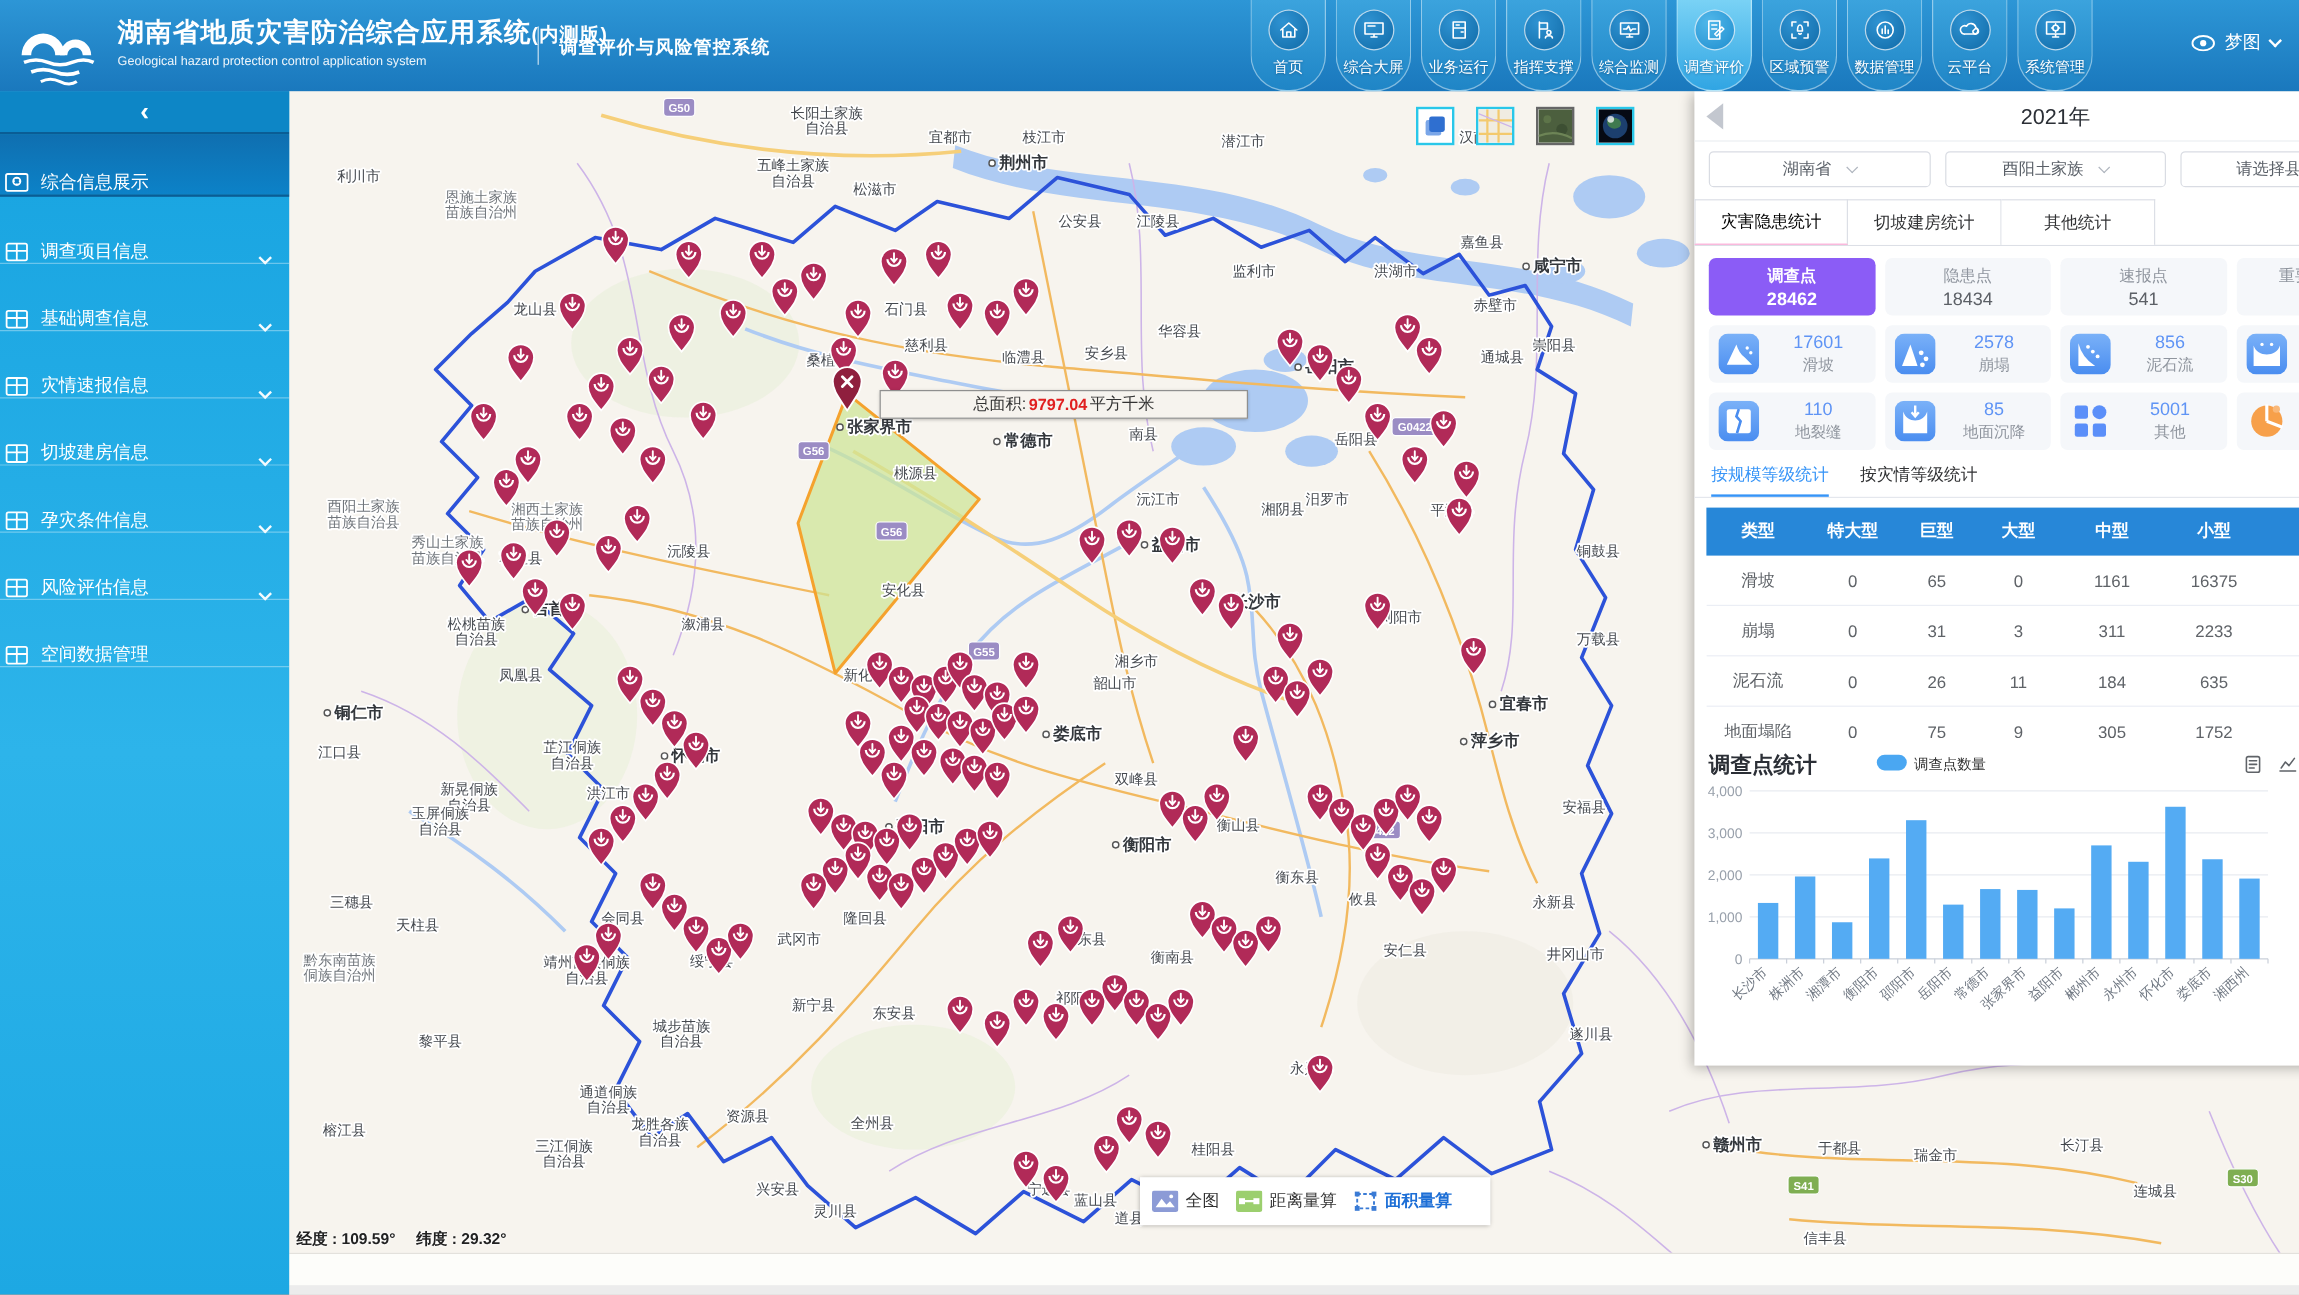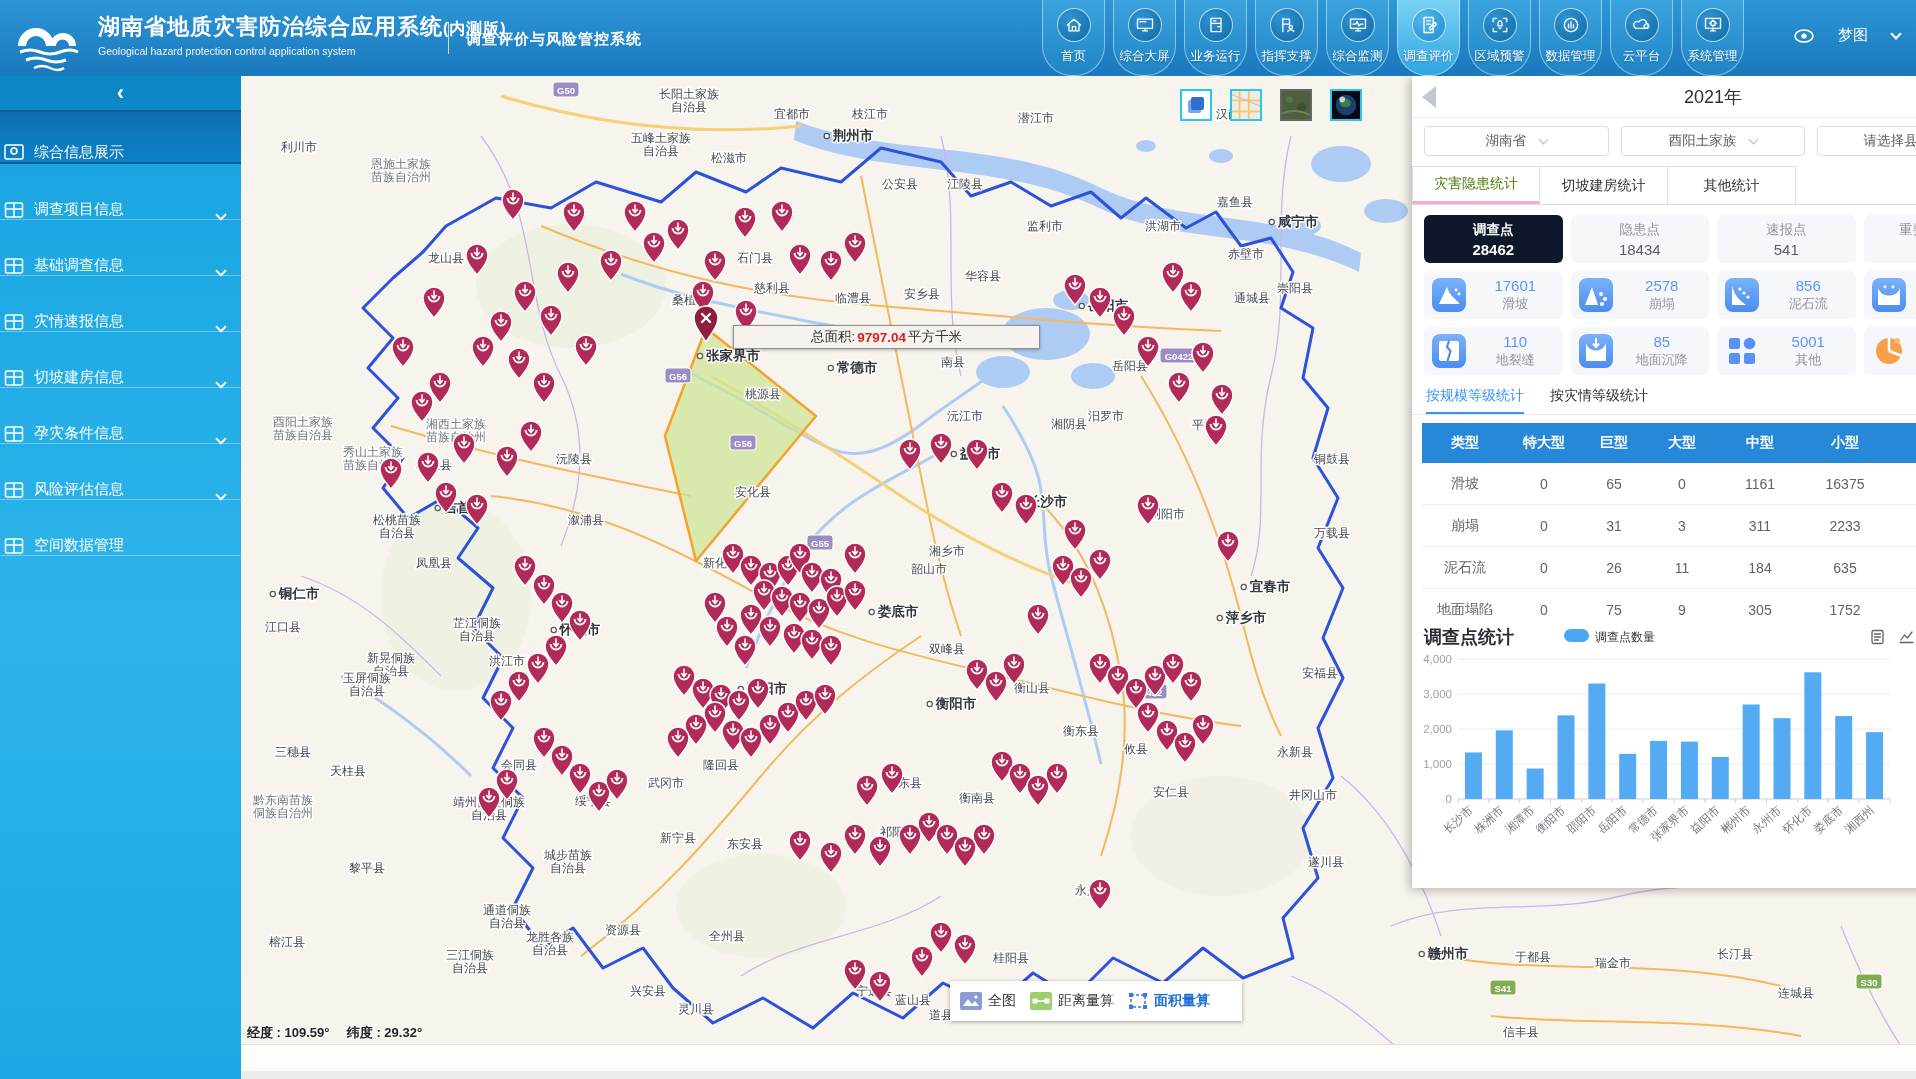--- a/index.html
+++ b/index.html
@@ -20,21 +20,21 @@
   #nav{position:absolute;left:1042px;top:0;height:76px;display:flex;gap:8px;}
   .nav-item{width:63px;height:76px;border-radius:0 0 30px 30px;cursor:pointer;
             background:linear-gradient(180deg,#3ba3dd 0%,#1f85c6 100%);
             border:1px solid rgba(255,255,255,.45);border-top:none;
             display:flex;flex-direction:column;align-items:center;padding-top:8px;}
   .nav-item.active{background:linear-gradient(180deg,#79d2f5 0%,#30a5e3 100%);}
   .nav-bubble{width:34px;height:34px;border-radius:50%;background:radial-gradient(circle at 35% 30%,#2f93d2,#106ba8);
               border:1px solid rgba(255,255,255,.7);display:flex;align-items:center;justify-content:center;}
   .nav-item.active .nav-bubble{background:radial-gradient(circle at 35% 30%,#52b8ea,#1f8ecf);}
   .nav-label{color:#fff;font-size:12.5px;margin-top:6px;white-space:nowrap;text-shadow:0 1px 2px rgba(0,40,80,.4);}
-  #hdr-user{position:absolute;right:16px;top:26px;display:flex;align-items:center;gap:24px;color:#fff;}
+  #hdr-user{position:absolute;right:16px;top:26px;display:flex;align-items:center;gap:8px;color:#fff;}
   #hdr-user .uname{font-size:15px;}
   .chev-down{width:8px;height:8px;border-right:2px solid #fff;border-bottom:2px solid #fff;
              transform:rotate(45deg);margin-top:-4px;}
 
   
   #sidebar{position:absolute;left:0;top:76px;width:241px;height:1003px;z-index:40;
            background:linear-gradient(180deg,#17a3e0 0%,#2db4ea 55%,#1da8e3 100%);}
   #collapse-bar{height:34px;background:#0d86c6;display:flex;align-items:center;justify-content:center;
                 color:#fff;font-size:22px;font-weight:bold;cursor:pointer;line-height:28px;}
   .side-item{height:56px;display:flex;align-items:flex-end;padding:0 4px;color:#fff;font-size:15px;
@@ -80,27 +80,27 @@
   .tri.right{border-left:14px solid #c3c7cf;}
   #selects{display:flex;gap:12px;padding:8px 12px;}
   .sel{flex:1;height:30px;border:1px solid #d9dce3;border-radius:4px;display:flex;align-items:center;
        justify-content:center;gap:14px;color:#5a6068;cursor:pointer;font-size:13.5px;}
   .sel .s-caret{width:7px;height:7px;border-right:1.6px solid #b0b6bf;border-bottom:1.6px solid #b0b6bf;
        transform:rotate(45deg);margin-top:-3px;}
   #tabs{display:flex;border-bottom:1px solid #dcdfe6;padding:0;margin-top:2px;}
   .tab{min-width:128px;height:38px;display:flex;align-items:center;justify-content:center;cursor:pointer;
        border:1px solid #dcdfe6;border-bottom:none;border-left:none;color:#303133;font-size:14px;background:#fff;}
   .tab:first-child{border-left:1px solid #dcdfe6;}
-  .tab.active{color:#4d7c0f;border-bottom:3px solid #f9a8d4;margin-bottom:-1px;}
+  .tab.active{color:#000000;border-bottom:1px solid #f9a8d4;margin-bottom:-1px;}
   #summary-cards{display:grid;grid-template-columns:repeat(4,1fr);gap:8px;padding:10px 12px 4px;}
   .sum-card{height:48px;border-radius:6px;background:#f5f7fa;display:flex;flex-direction:column;
             align-items:center;justify-content:center;cursor:pointer;}
   .sum-card .lb{font-size:13.5px;color:#8f959e;}
   .sum-card .vl{font-size:15px;color:#5c6066;margin-top:2px;}
-  .sum-card.active{background:#0f172a;}
+  .sum-card.active{background:#8b5cf6;}
   .sum-card.active .lb,.sum-card.active .vl{color:#fff;font-weight:bold;}
   #type-cards{display:grid;grid-template-columns:repeat(4,1fr);gap:8px;padding:4px 12px 6px;}
   .type-card{height:48px;border-radius:6px;background:#f5f7fa;display:flex;align-items:center;
              padding:0 6px 0 8px;gap:8px;cursor:pointer;}
   .type-card .t-icon{width:34px;height:34px;flex:0 0 auto;}
   .type-card .col{display:flex;flex-direction:column;align-items:center;flex:1;}
   .type-card .vl{font-size:15px;color:#5f94f5;}
   .type-card .lb{font-size:13px;color:#8f959e;margin-top:1px;white-space:nowrap;}
   .type-card.orange .vl{color:#f7a04a;}
   #sub-tabs{display:flex;gap:26px;padding:6px 14px 0;border-bottom:1px solid #e4e7ed;height:34px;}

